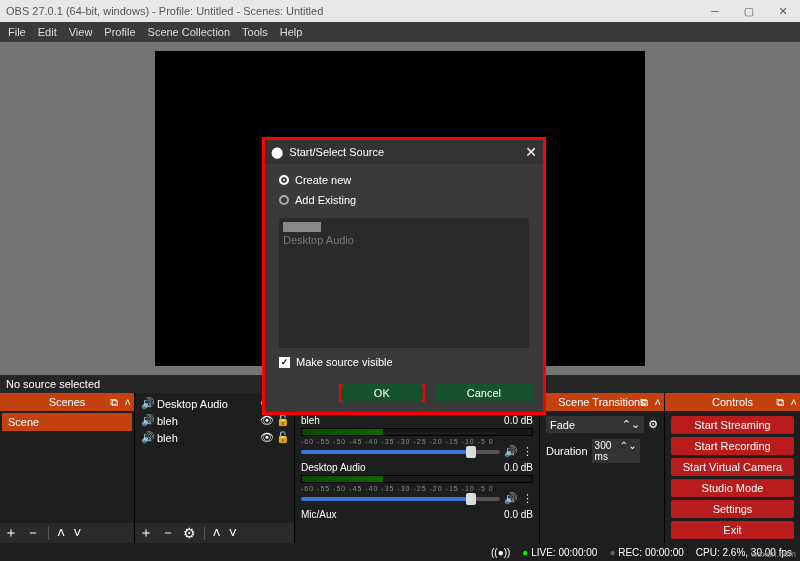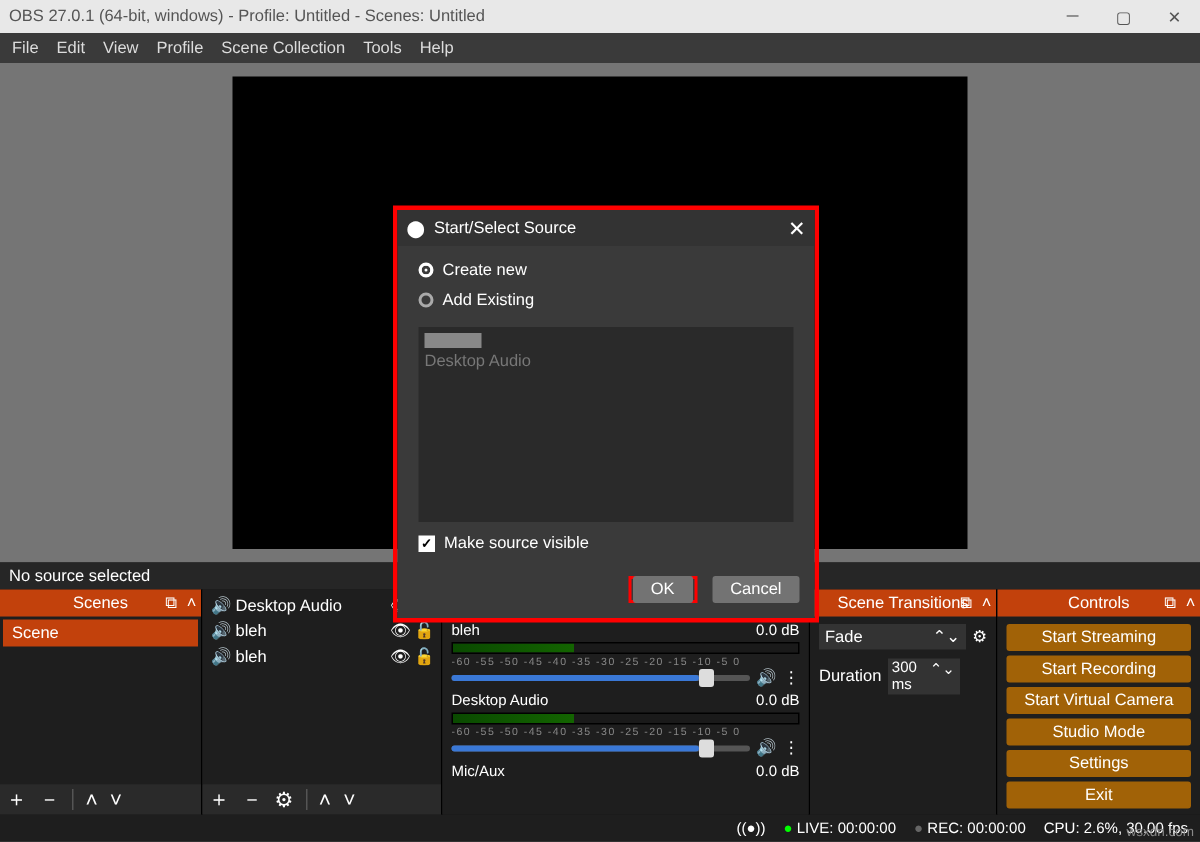--- a/index.html
+++ b/index.html
@@ -36,21 +36,21 @@
   .mixer-label-row { display: flex; justify-content: space-between; font-size: 10px; }
   .meter { height: 8px; background: linear-gradient(to right, #0a4a00 0%, #136400 35%, #1a1a1a 35%, #1a1a1a 100%); position: relative; margin: 2px 0; border: 1px solid #000; }
   .slider-row { display: flex; align-items: center; gap: 4px; }
   .slider-track { flex: 1; height: 4px; background: #555; position: relative; border-radius: 2px; }
   .slider-track::before { content: ""; position: absolute; left: 0; width: 83%; height: 4px; background: #3a78d6; border-radius: 2px; }
   .slider-thumb { position: absolute; left: 83%; top: -4px; width: 10px; height: 12px; background: #ddd; border-radius: 2px; }
   .speaker, .threedot { color: #fff; }
   .trans-row { display: flex; align-items: center; padding: 3px 4px; gap: 4px; font-size: 11px; }
   .trans-select { flex: 1; background: #333; padding: 2px 4px; display: flex; justify-content: space-between; align-items: center; }
   .trans-dur-input { width: 48px; background: #333; padding: 1px 3px; font-size: 10px; display: flex; justify-content: space-between; }
-  .control-btn { margin: 3px 6px; background: #a16207; color: #fff; text-align: center; padding: 3px 0; font-size: 11px; border-radius: 2px; }
+  .control-btn { margin: 3px 6px; background: #b91c1c; color: #fff; text-align: center; padding: 3px 0; font-size: 11px; border-radius: 2px; }
   .status-bar { height: 18px; background: #1e1e1e; display: flex; align-items: center; justify-content: flex-end; gap: 12px; padding: 0 8px; font-size: 10px; }
   .dot-green { color: #0f0; }
   .dot-gray { color: #666; }
   .watermark { position: absolute; right: 4px; bottom: 2px; font-size: 9px; color: #888; }
   
   .dialog-highlight { position: absolute; left: 262px; top: 137px; width: 284px; height: 278px; border: 3px solid #f00; z-index: 50; }
   .dialog { position: absolute; left: 0; top: 0; right: 0; bottom: 0; background: #3a3a3a; display: flex; flex-direction: column; }
   .dlg-title { height: 24px; background: #333; display: flex; align-items: center; padding: 0 6px; }
   .dlg-title-text { flex: 1; font-size: 11px; }
   .dlg-close { font-size: 14px; }
@@ -59,21 +59,21 @@
   .radio-on { width: 10px; height: 10px; border-radius: 50%; border: 2px solid #fff; background: #fff; box-shadow: inset 0 0 0 2px #3a3a3a; }
   .radio-off { width: 10px; height: 10px; border-radius: 50%; border: 2px solid #aaa; }
   .dlg-input { background: #1e1e1e; padding: 3px 5px; font-size: 11px; position: relative; }
   .dlg-input::after { content: ""; position: absolute; right: 4px; top: 3px; bottom: 3px; width: 1px; background: #fff; animation: blink 1s infinite; }
   @keyframes blink { 50% { opacity: 0; } }
   .dlg-list { flex: 1; background: #2a2a2a; margin-top: 4px; padding: 4px; font-size: 11px; color: #777; }
   .dlg-list-hl { background: #888; color: #888; display: inline-block; width: 38px; height: 10px; }
   .check-row { display: flex; align-items: center; gap: 6px; font-size: 11px; }
   .checkbox { width: 11px; height: 11px; background: #fff; display: flex; align-items: center; justify-content: center; color: #000; font-size: 9px; font-weight: bold; }
   .dlg-buttons { display: flex; justify-content: flex-end; gap: 10px; padding: 6px 10px 10px 0; }
-  .dlg-btn { background: #737373; padding: 3px 12px; font-size: 11px; border-radius: 2px; }
+  .dlg-btn { background: #14532d; padding: 3px 32px; font-size: 11px; border-radius: 2px; }
   .ok-highlight { border: 2px solid #f00; padding: 1px; }
 </style>
 </head>
 <body>
 
 <div class="titlebar">
   <span>OBS 27.0.1 (64-bit, windows) - Profile: Untitled - Scenes: Untitled</span>
   <div class="titlebar-title"></div>
   <div class="winbtn">─</div>
   <div class="winbtn">▢</div>

